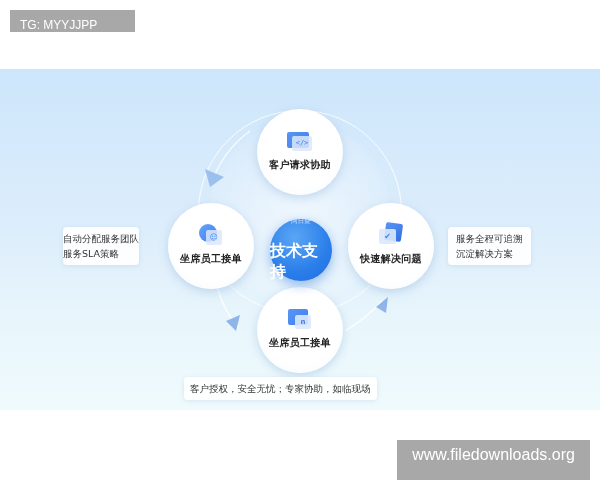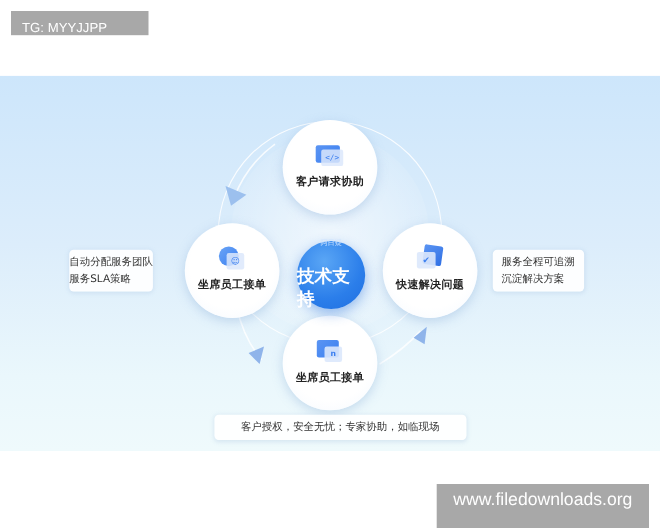--- a/index.html
+++ b/index.html
@@ -102,21 +102,21 @@
   </div>
 
   <div class="callout" style="left:63px; top:158px; padding:4px 0;">
     <div>自动分配服务团队</div>
     <div>服务SLA策略</div>
   </div>
   <div class="callout" style="left:448px; top:158px; padding:4px 8px;">
     <div>服务全程可追溯</div>
     <div>沉淀解决方案</div>
   </div>
-  <div class="callout" style="left:195px; top:308px; padding:4px 24px;">
+  <div class="callout" style="left:184px; top:308px; padding:4px 6px;">
     <span>客户授权，安全无忧；专家协助，如临现场</span>
   </div>
 </div>
 
 <div class="center">
   <div class="center-sub">阿日疑</div>
   <div class="center-title">技术支持</div>
 </div>
 
 <div class="watermark wm-bottom">www.filedownloads.org</div>

